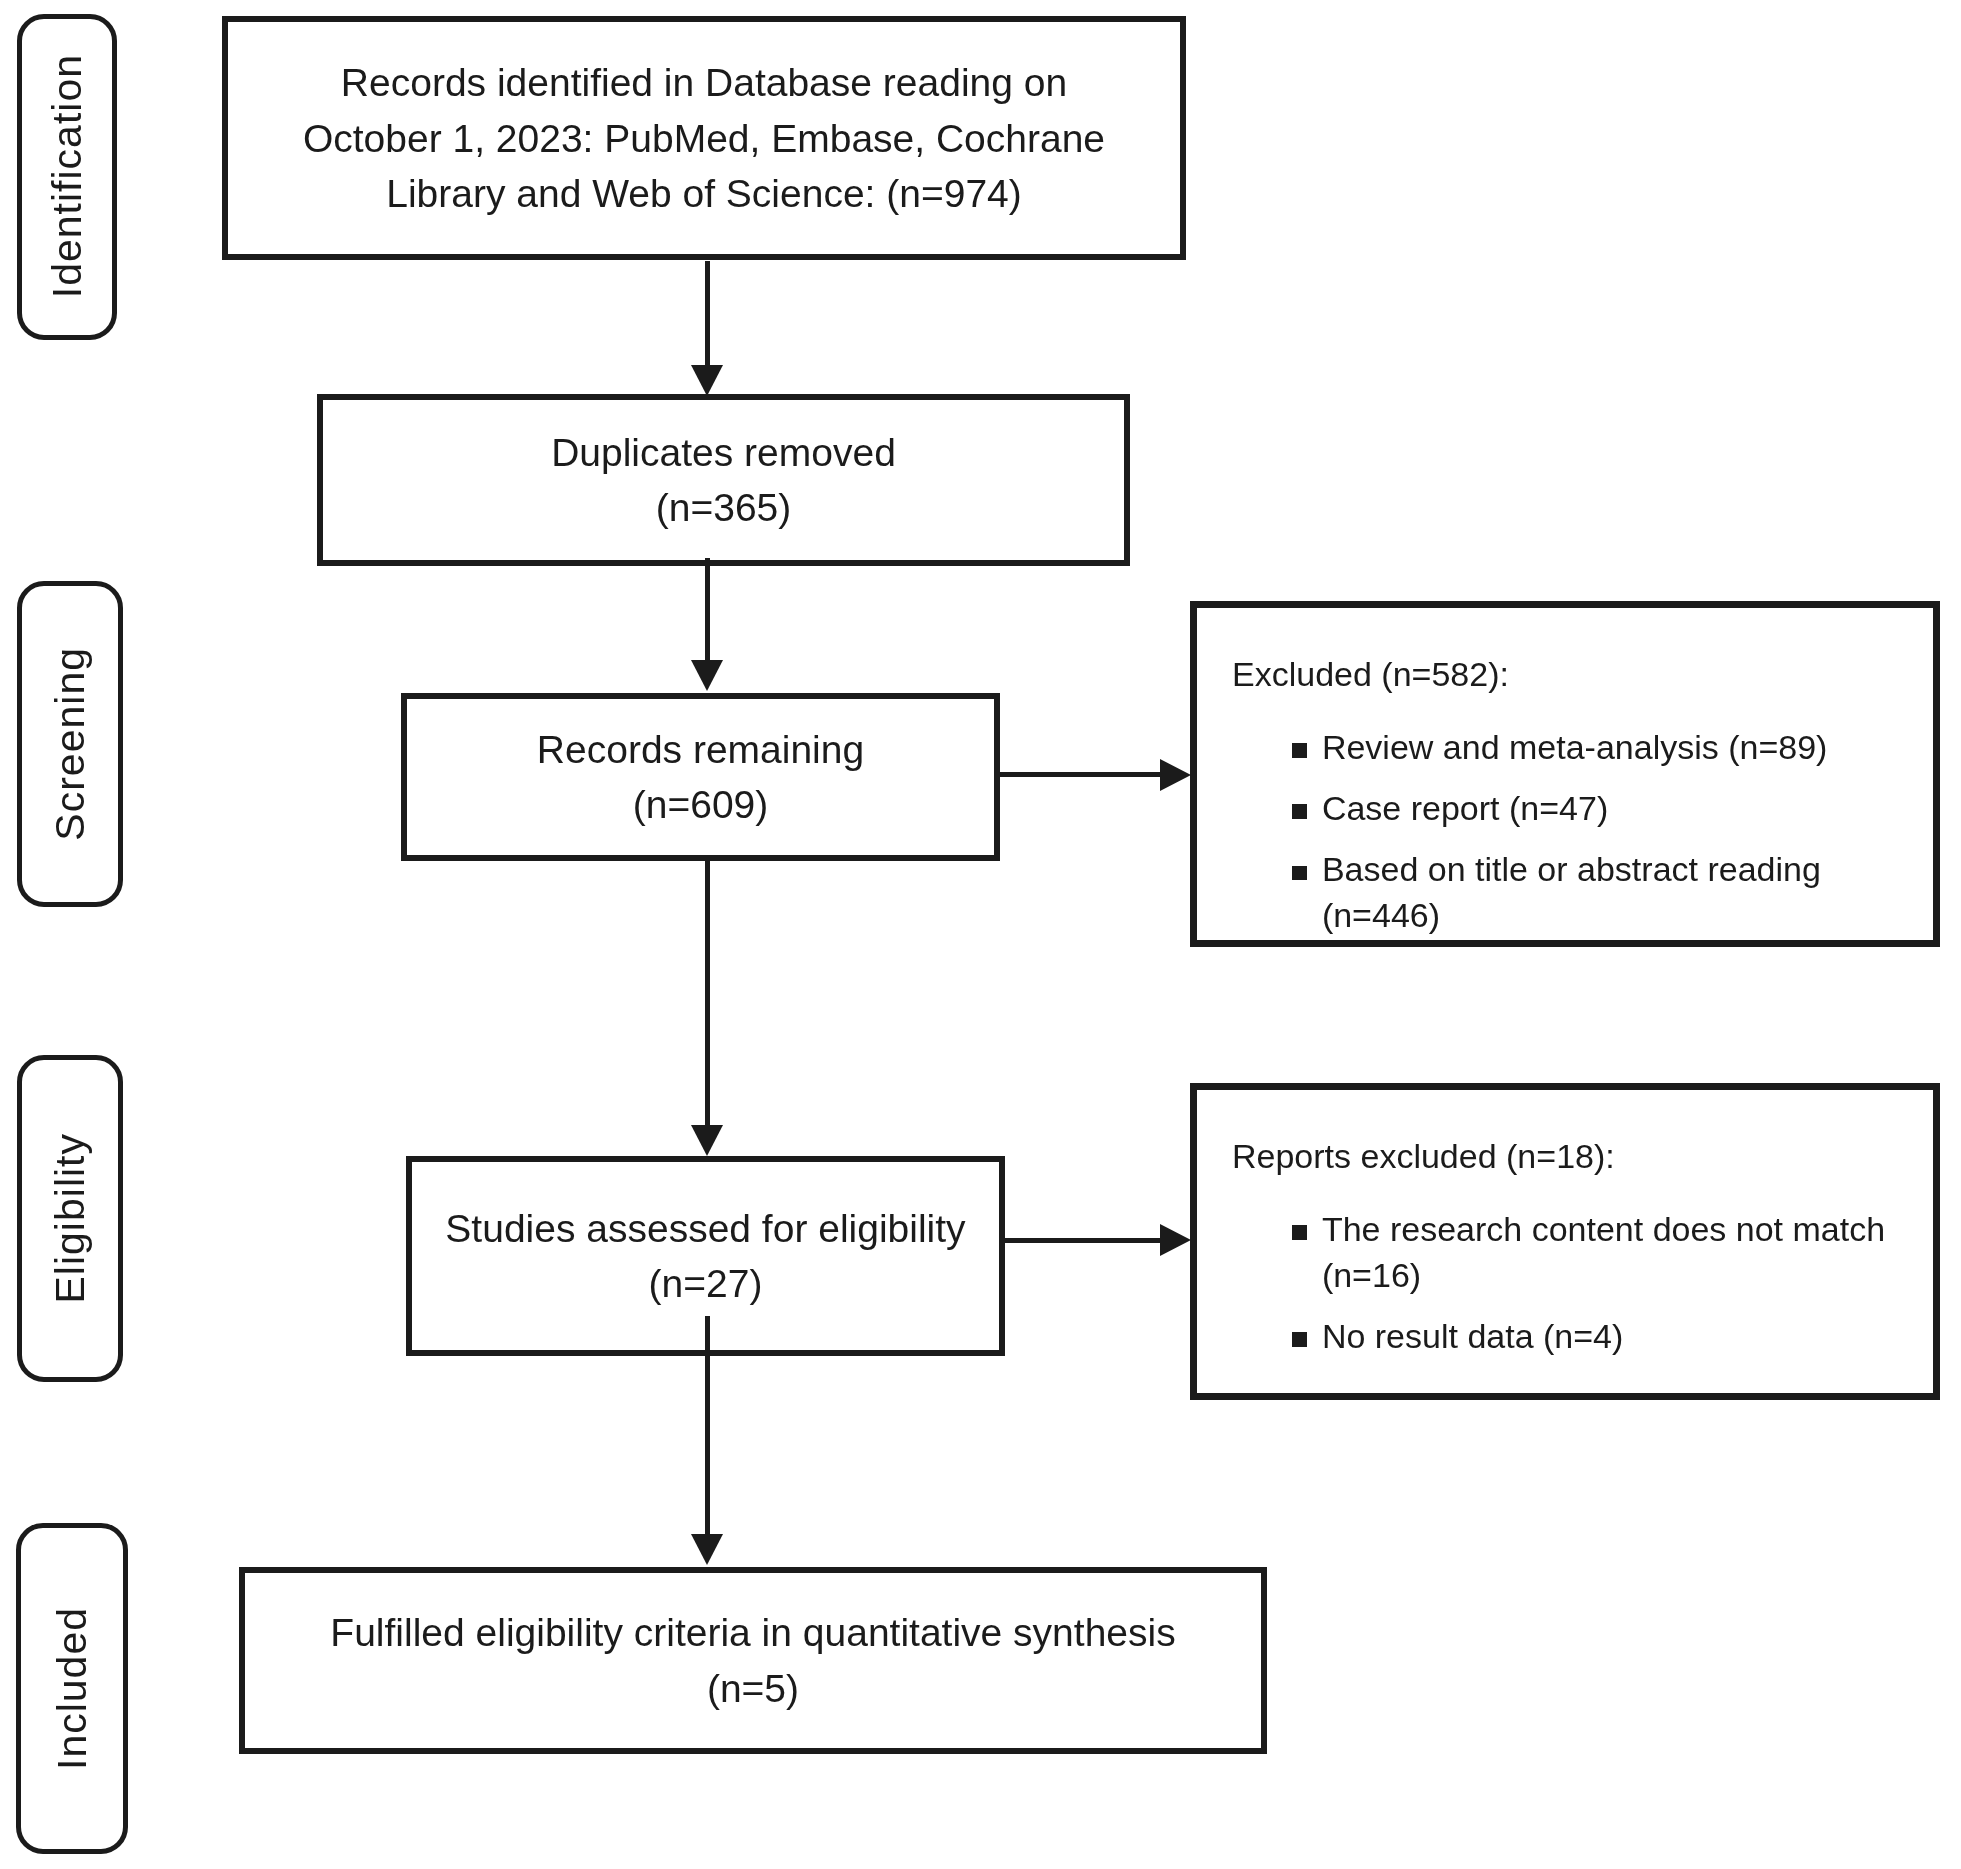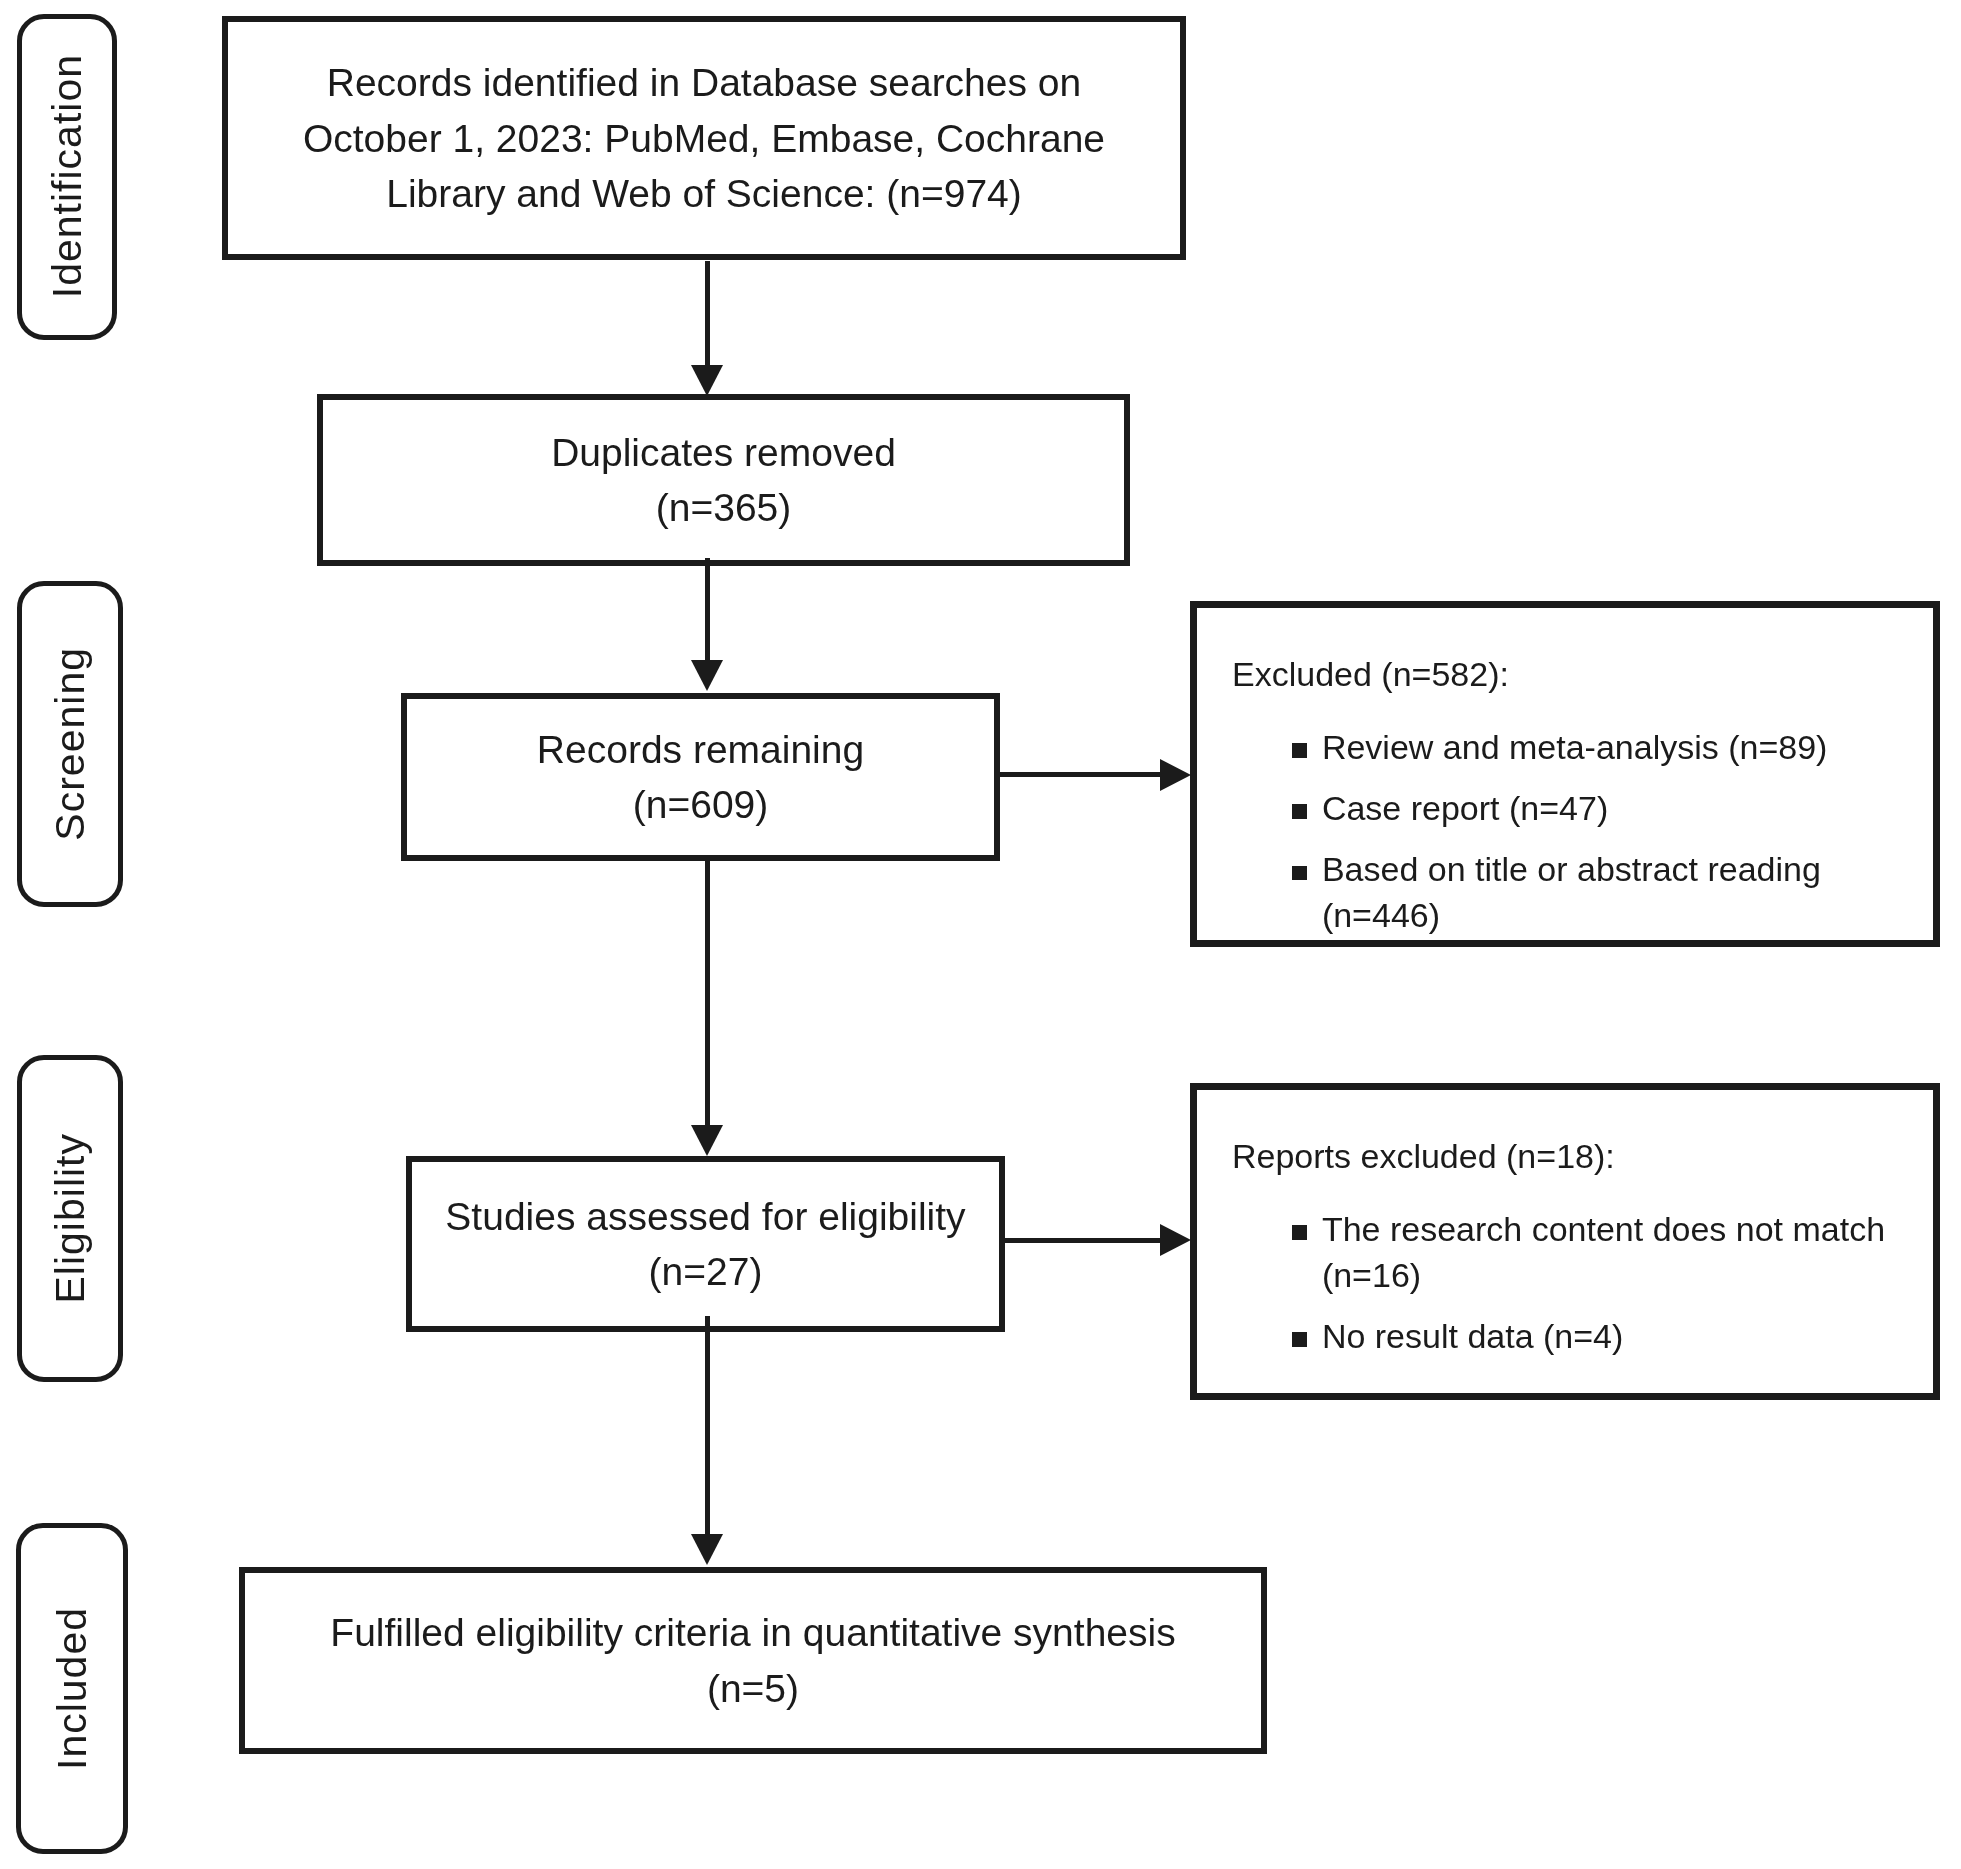--- a/index.html
+++ b/index.html
@@ -112,21 +112,21 @@
 
   
   #stage-identification { left: 17.4px;  top: 13.5px;   width: 100px; height: 326px; }
   #stage-screening      { left: 17.4px;  top: 581px;  width: 106px; height: 326px; }
   #stage-eligibility    { left: 17.4px;  top: 1055px; width: 106px; height: 327px; }
   #stage-included       { left: 16.4px;  top: 1523px; width: 112px; height: 331px; }
 
   #box-identified { left: 222px; top: 16.4px;   width: 964px;  height: 244px; }
   #box-duplicates { left: 317px; top: 394px;  width: 813px;  height: 172px; }
   #box-remaining  { left: 401px; top: 693px;  width: 599px;  height: 168px; }
-  #box-assessed   { left: 406px; top: 1156px; width: 599px;  height: 176px; }
+  #box-assessed   { left: 406px; top: 1156px; width: 599px;  height: 200px; }
   #box-fulfilled  { left: 219px; top: 1567px; width: 1028px; height: 187px; margin-left: 20px; }
 
   #box-excluded        { left: 1190px; top: 601px;  width: 750px; height: 346px; }
   #box-reportsexcluded { left: 1190px; top: 1083px; width: 750px; height: 317px; }
 
   #a1-line { left: 705px; top: 261px;  height: 108px; }
   #a1-head { left: 691px; top: 365px; }
   #a2-line { left: 705px; top: 558px;  height: 106px; }
   #a2-head { left: 691px; top: 660px; }
   #a3-line { left: 705px; top: 861px;  height: 267px; }
@@ -151,21 +151,21 @@
     <span class="vtext">Screening</span>
   </div>
   <div class="stage" id="stage-eligibility">
     <span class="vtext">Eligibility</span>
   </div>
   <div class="stage" id="stage-included">
     <span class="vtext">Included</span>
   </div>
 
   <div class="flowbox" id="box-identified">
-    <div>Records identified in Database searches on</div>
+    <div>Records identified in Database reading on</div>
     <div>October 1, 2023: PubMed, Embase, Cochrane</div>
     <div>Library and Web of Science: (n=974)</div>
   </div>
 
   <div class="flowbox" id="box-duplicates">
     <div>Duplicates removed</div>
     <div>(n=365)</div>
   </div>
 
   <div class="flowbox" id="box-remaining">

